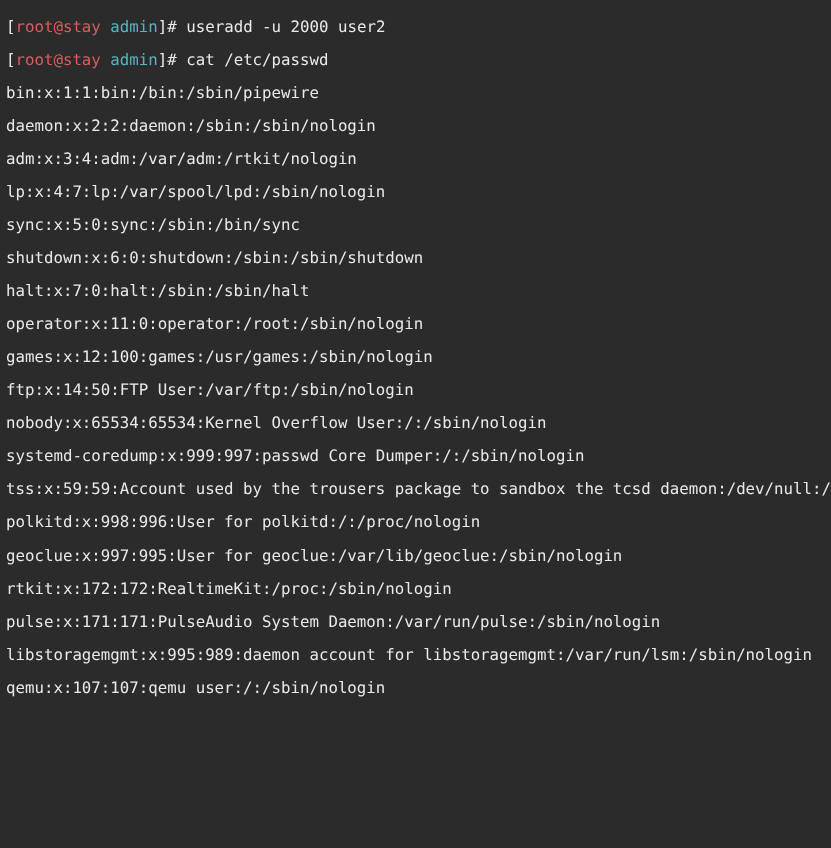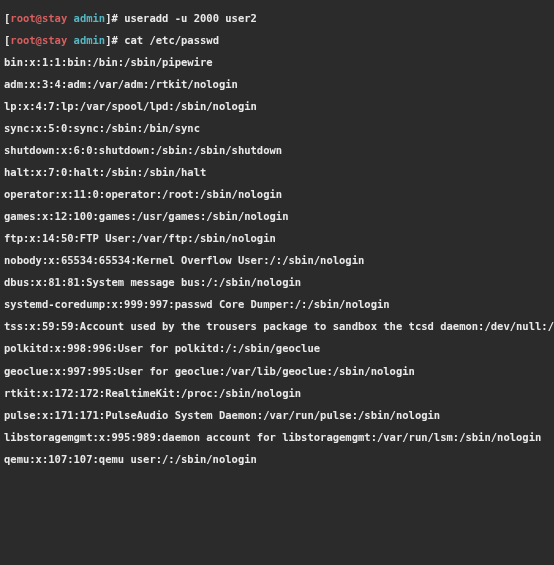--- a/index.html
+++ b/index.html
@@ -14,42 +14,42 @@
     height: 565px;
     overflow: hidden;
   }
   .terminal {
     padding: 2px 4px;
     white-space: pre;
   }
   .white   { color: #eaeaea; }
   .red     { color: #d75f5f; }
   .cyan    { color: #56b6c2; }
-  .line { display: block; font-weight: bold; }
+  .line { display: block; }
 </style>
 </head>
 <body>
 
 <div class="terminal">
 <span class="line"><span class="white">[</span><span class="red">root@stay</span><span class="white"> </span><span class="cyan">admin</span><span class="white">]</span><span class="white"># </span><span class="white">useradd -u 2000 user2</span></span>
 <span class="line"><span class="white">[</span><span class="red">root@stay</span><span class="white"> </span><span class="cyan">admin</span><span class="white">]</span><span class="white"># </span><span class="white">cat /etc/passwd</span></span>
 <span class="line white">bin:x:1:1:bin:/bin:/sbin/pipewire</span>
+<span class="line white">daemon:x:2:2:daemon:/sbin:/sbin/nologin</span>
 <span class="line white">adm:x:3:4:adm:/var/adm:/rtkit/nologin</span>
 <span class="line white">lp:x:4:7:lp:/var/spool/lpd:/sbin/nologin</span>
 <span class="line white">sync:x:5:0:sync:/sbin:/bin/sync</span>
 <span class="line white">shutdown:x:6:0:shutdown:/sbin:/sbin/shutdown</span>
 <span class="line white">halt:x:7:0:halt:/sbin:/sbin/halt</span>
 <span class="line white">operator:x:11:0:operator:/root:/sbin/nologin</span>
 <span class="line white">games:x:12:100:games:/usr/games:/sbin/nologin</span>
 <span class="line white">ftp:x:14:50:FTP User:/var/ftp:/sbin/nologin</span>
 <span class="line white">nobody:x:65534:65534:Kernel Overflow User:/:/sbin/nologin</span>
-<span class="line white">dbus:x:81:81:System message bus:/:/sbin/nologin</span>
 <span class="line white">systemd-coredump:x:999:997:passwd Core Dumper:/:/sbin/nologin</span>
 <span class="line white">tss:x:59:59:Account used by the trousers package to sandbox the tcsd daemon:/dev/null:/sbin/nologin</span>
-<span class="line white">polkitd:x:998:996:User for polkitd:/:/sbin/geoclue</span>
+<span class="line white">polkitd:x:998:996:User for polkitd:/:/proc/nologin</span>
 <span class="line white">geoclue:x:997:995:User for geoclue:/var/lib/geoclue:/sbin/nologin</span>
 <span class="line white">rtkit:x:172:172:RealtimeKit:/proc:/sbin/nologin</span>
 <span class="line white">pulse:x:171:171:PulseAudio System Daemon:/var/run/pulse:/sbin/nologin</span>
 <span class="line white">libstoragemgmt:x:995:989:daemon account for libstoragemgmt:/var/run/lsm:/sbin/nologin</span>
 <span class="line white">qemu:x:107:107:qemu user:/:/sbin/nologin</span>
 
 
 
 
 

